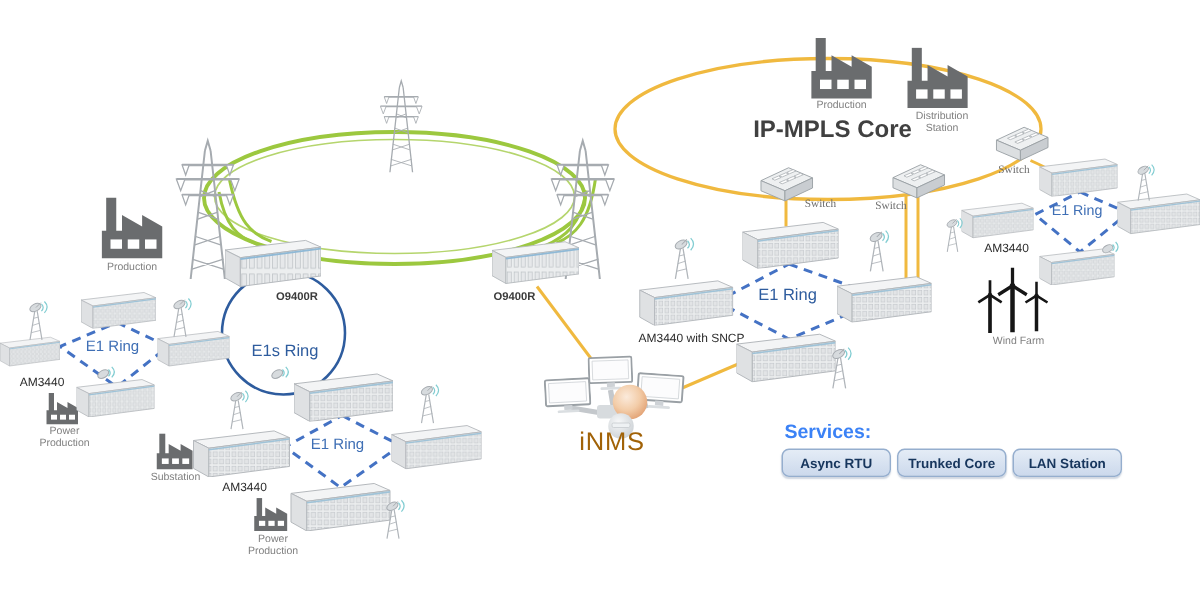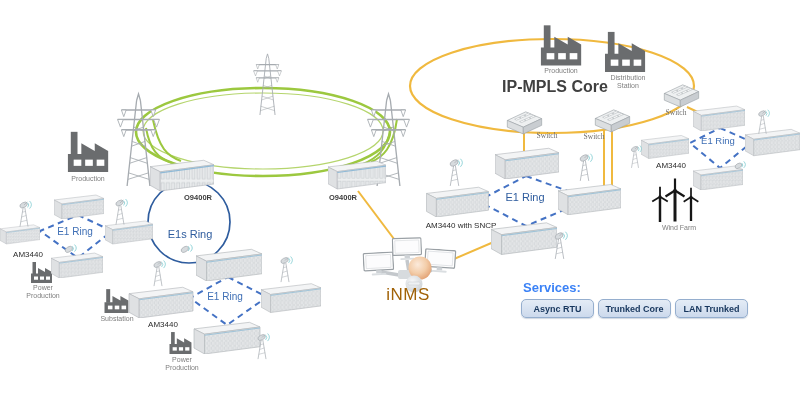--- a/index.html
+++ b/index.html
@@ -257,17 +257,17 @@
 <div class="lbl" style="left:159px;top:356px;width:46px;">Power Production</div>
 <div class="lbl" style="left:538px;top:67px;width:46px;">Production</div>
 <div class="lbl" style="left:605px;top:74px;width:46px;">Distribution Station</div>
 <div class="lbl" style="left:656px;top:224px;width:46px;">Wind Farm</div>
 
 <div class="services">
   <div class="hdr">Services:</div>
   <div class="grid">
     <div class="badge">Async RTU</div>
     <div class="badge">Trunked Core</div>
-    <div class="badge">LAN Trunked</div>
+    <div class="badge">LAN Station</div>
   </div>
 </div>
 
 </div>
 
 </body></html>

